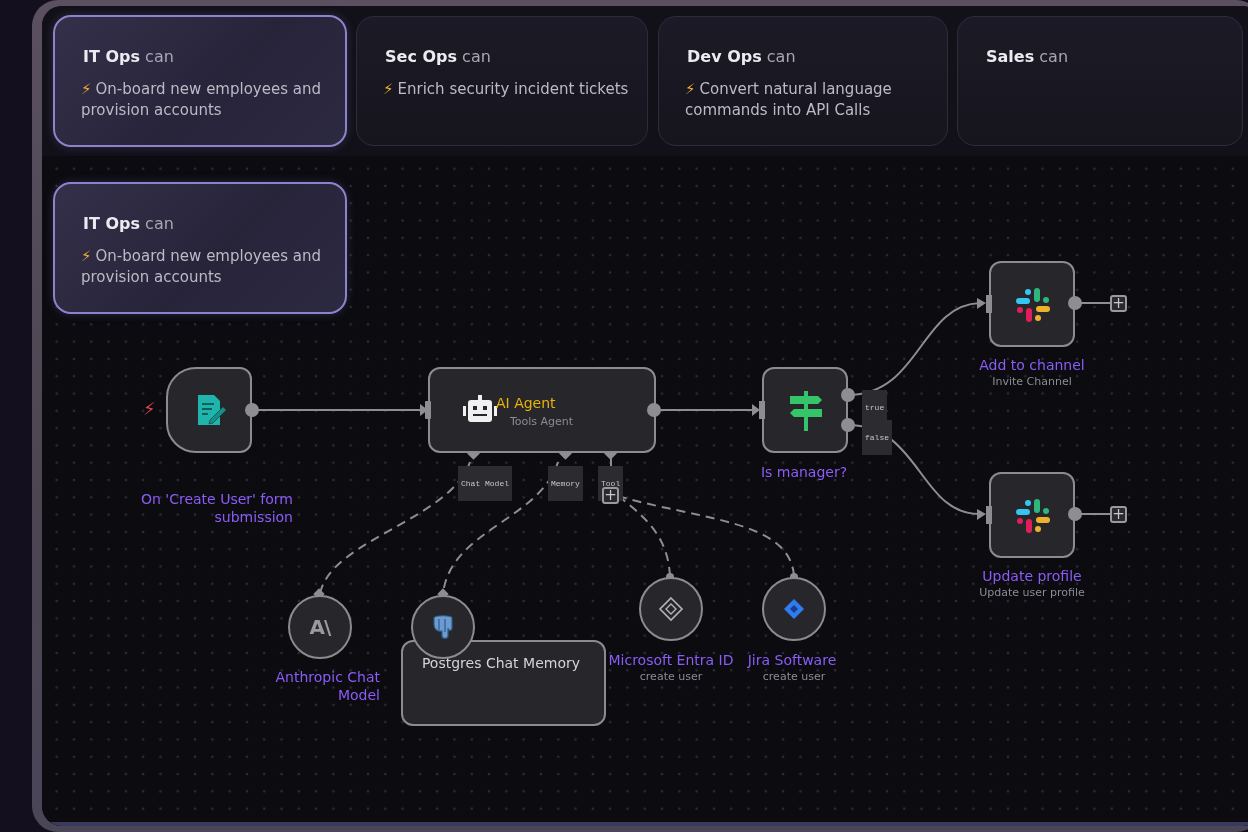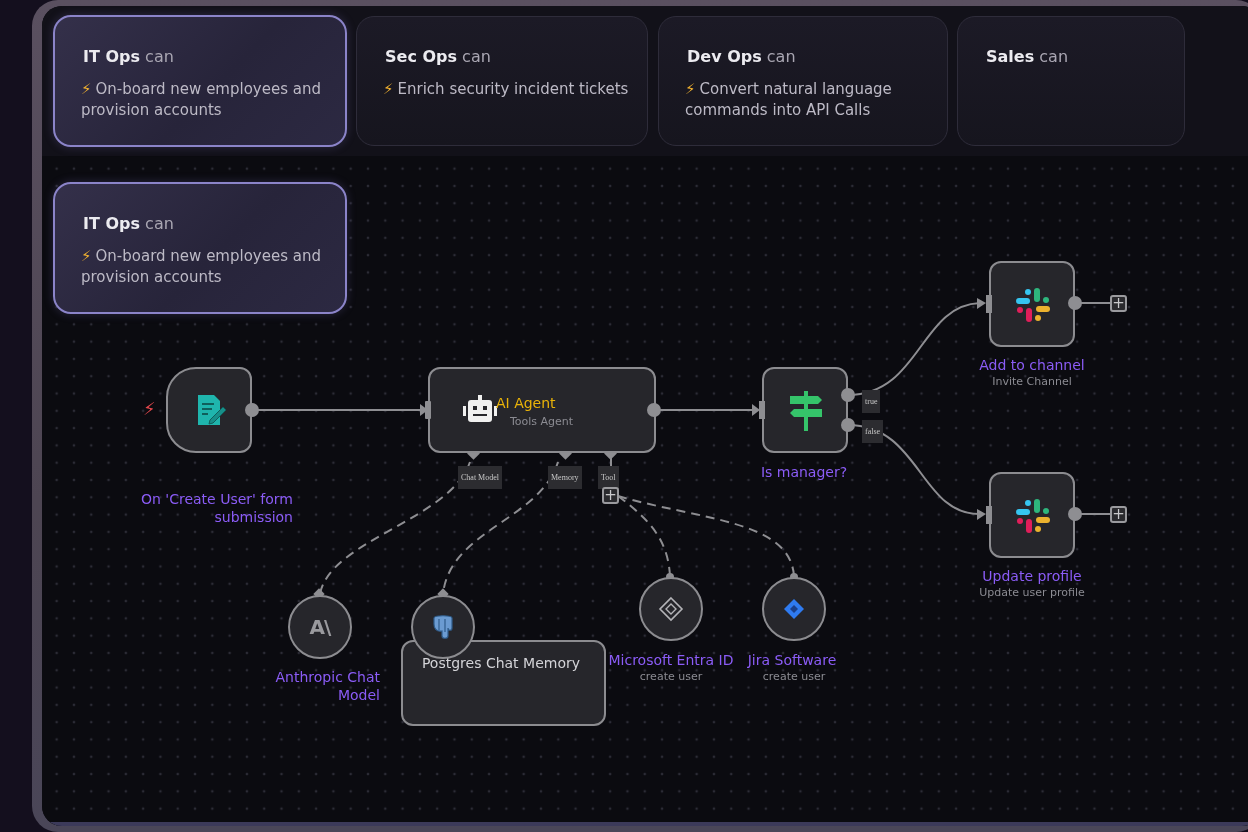--- a/index.html
+++ b/index.html
@@ -19,21 +19,21 @@
   .card .title{position:absolute;top:30px;left:28px;font-size:16px;color:#a9a6b2;}
   .card .title b{color:#ecebf0;font-weight:bold;}
   .card .desc{position:absolute;top:62px;left:26px;right:14px;font-size:15px;line-height:21px;color:#bdbac6;}
   .bolt{color:#f2b230;margin-right:4px;}
 
   .node{position:absolute;box-sizing:border-box;background:#26262b;border:2px solid #8c8c90;border-radius:12px;}
   .circle{position:absolute;box-sizing:border-box;background:#26262b;border:2px solid #8c8c90;border-radius:50%;}
   .lbl{position:absolute;text-align:right;color:#8b5cf6;font-size:14px;line-height:18px;white-space:nowrap;transform:translateX(-50%);}
   .sub{position:absolute;text-align:center;color:#8b8b92;font-size:11px;white-space:nowrap;transform:translateX(-50%);}
   .plusbtn{position:absolute;width:17px;height:17px;box-sizing:border-box;border:2px solid #9a9a9e;border-radius:3px;color:#c9c9cc;font-size:15px;line-height:13px;text-align:center;background:#2a2a2e;}
-  .tag{position:absolute;font-size:8px;color:#c8c8c8;background:#2c2c30;padding:6px 3px;line-height:11px;font-family:Liberation Serif, serif;}
+  .tag{position:absolute;font-size:8px;color:#c8c8c8;background:#2c2c30;padding:12px 3px;line-height:11px;font-family:Liberation Mono, monospace;}
   svg.wires{position:absolute;left:0;top:0;}
 </style>
 </head>
 <body>
 
 <div class="frame"></div>
 <div class="inner">
   <div class="topstrip"></div>
   <div class="canvas"></div>
   <div class="bottomstrip"></div>
@@ -44,21 +44,21 @@
   <div class="desc"><span class="bolt">⚡</span><span>On-board new employees and provision accounts</span></div>
 </div>
 <div class="card" style="left:356px;top:16px;width:292px;height:130px;">
   <div class="title"><b>Sec Ops</b> <span>can</span></div>
   <div class="desc"><span class="bolt">⚡</span><span>Enrich security incident tickets</span></div>
 </div>
 <div class="card" style="left:658px;top:16px;width:290px;height:130px;">
   <div class="title"><b>Dev Ops</b> <span>can</span></div>
   <div class="desc"><span class="bolt">⚡</span><span>Convert natural language commands into API Calls</span></div>
 </div>
-<div class="card" style="left:957px;top:16px;width:228px;height:130px;">
+<div class="card" style="left:957px;top:16px;width:286px;height:130px;">
   <div class="title"><b>Sales</b> <span>can</span></div>
 </div>
 
 <div class="card active" style="left:53px;top:182px;width:294px;height:132px;">
   <div class="title"><b>IT Ops</b> <span>can</span></div>
   <div class="desc"><span class="bolt">⚡</span><span>On-board new employees and provision accounts</span></div>
 </div>
 
 <svg class="wires" width="1248" height="832">
   <g fill="none" stroke="#8e8e92" stroke-width="2">

